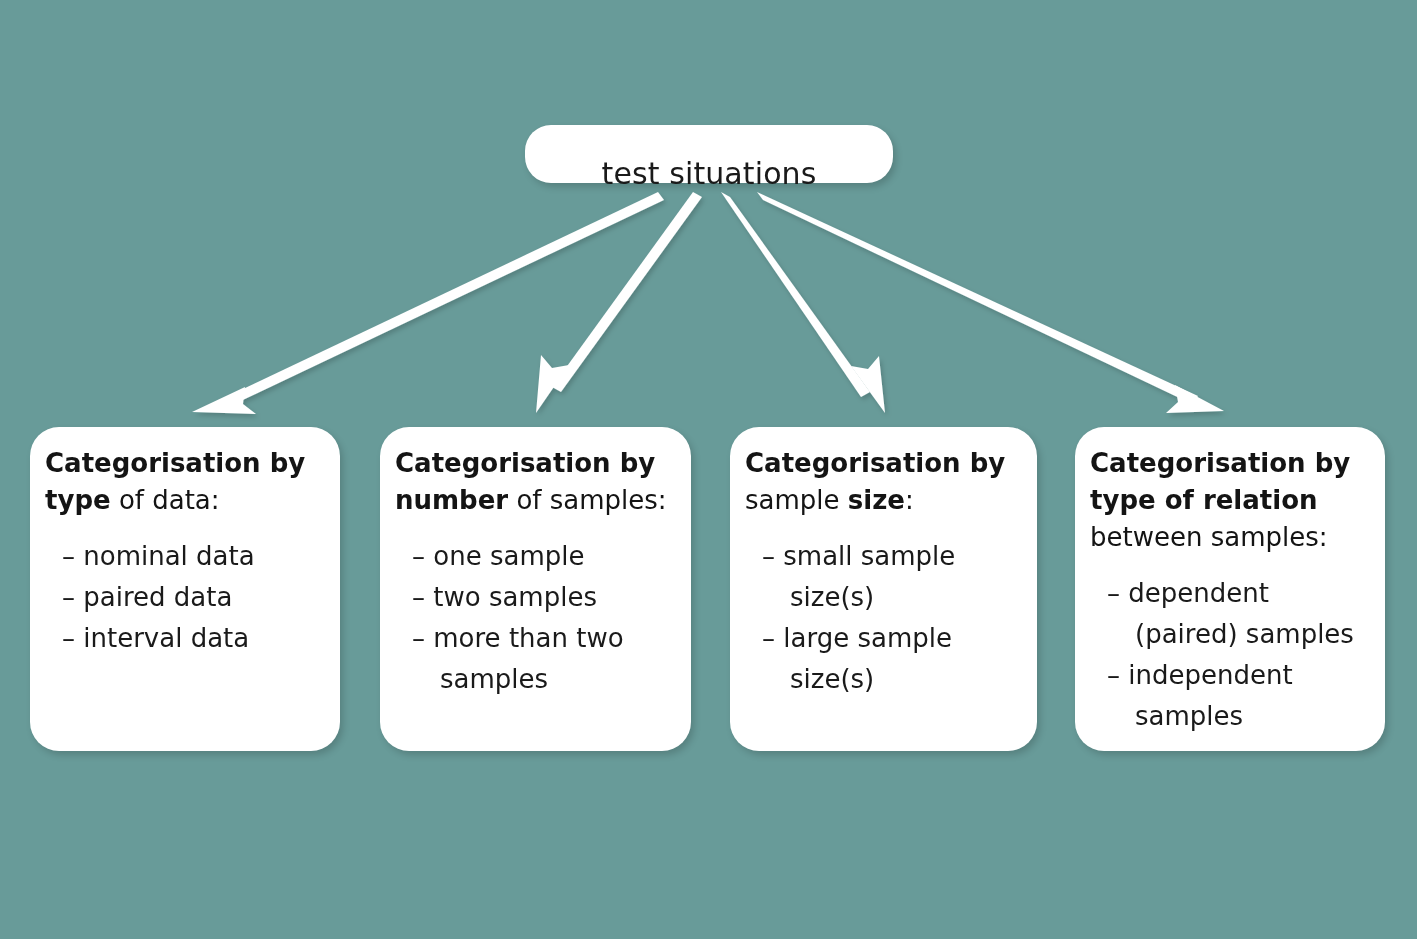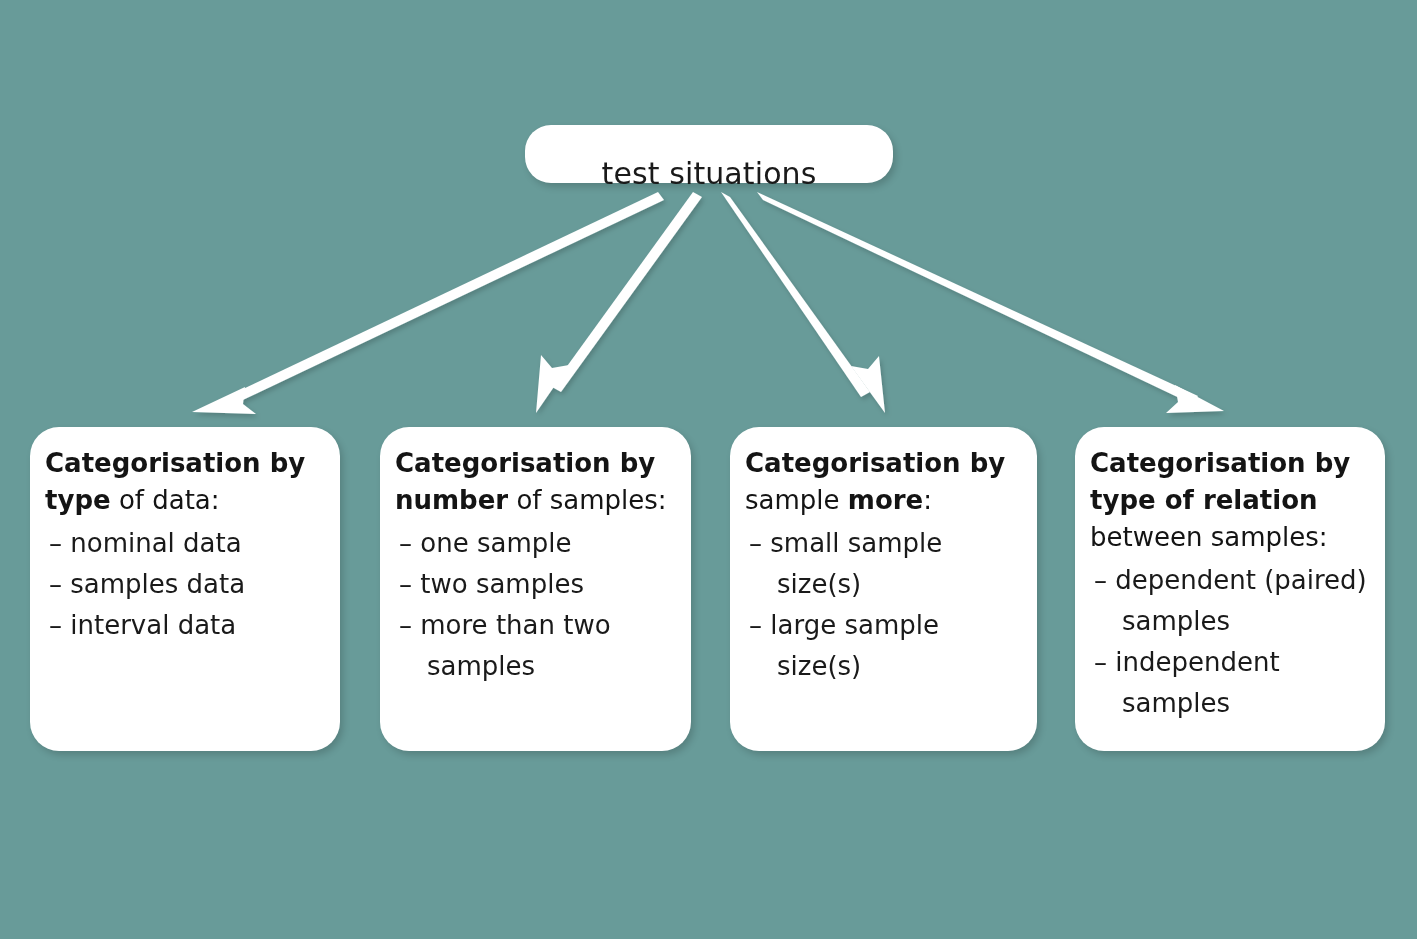--- a/index.html
+++ b/index.html
@@ -80,21 +80,21 @@
     margin: 0 0 2px 0;
     font-weight: 400;
   }
   .card-heading b,
   .card-heading .bold {
     font-weight: 700;
   }
 
   .card-list {
     list-style: none;
-    margin: 4px;
+    margin: 17px;
     padding: 0;
   }
   .card-list li {
     font-family: "DejaVu Sans", sans-serif;
     font-size: 26px;
     line-height: 41px;
     color: #1a1a1a;
     font-weight: 400;
     padding-left: 28px;
     text-indent: -28px;
@@ -141,41 +141,41 @@
     <span class="root-label">test situations</span>
   </div>
 
   <div class="card card-1">
     <div class="card-heading">
       <span class="bold">Categorisation by</span><br>
       <span class="bold">type</span><span> of data:</span>
     </div>
     <ul class="card-list">
       <li>– nominal data</li>
-      <li>– samples data</li>
+      <li>– paired data</li>
       <li>– interval data</li>
     </ul>
   </div>
 
   <div class="card card-2">
     <div class="card-heading">
       <span class="bold">Categorisation by</span><br>
       <span class="bold">number</span><span> of samples:</span>
     </div>
     <ul class="card-list">
       <li>– one sample</li>
       <li>– two samples</li>
       <li>– more than two samples</li>
     </ul>
   </div>
 
   <div class="card card-3">
     <div class="card-heading">
       <span class="bold">Categorisation by</span><br>
-      <span>sample </span><span class="bold">more</span><span>:</span>
+      <span>sample </span><span class="bold">size</span><span>:</span>
     </div>
     <ul class="card-list">
       <li>– small sample size(s)</li>
       <li>– large sample size(s)</li>
     </ul>
   </div>
 
   <div class="card card-4">
     <div class="card-heading">
       <span class="bold">Categorisation by</span><br>

